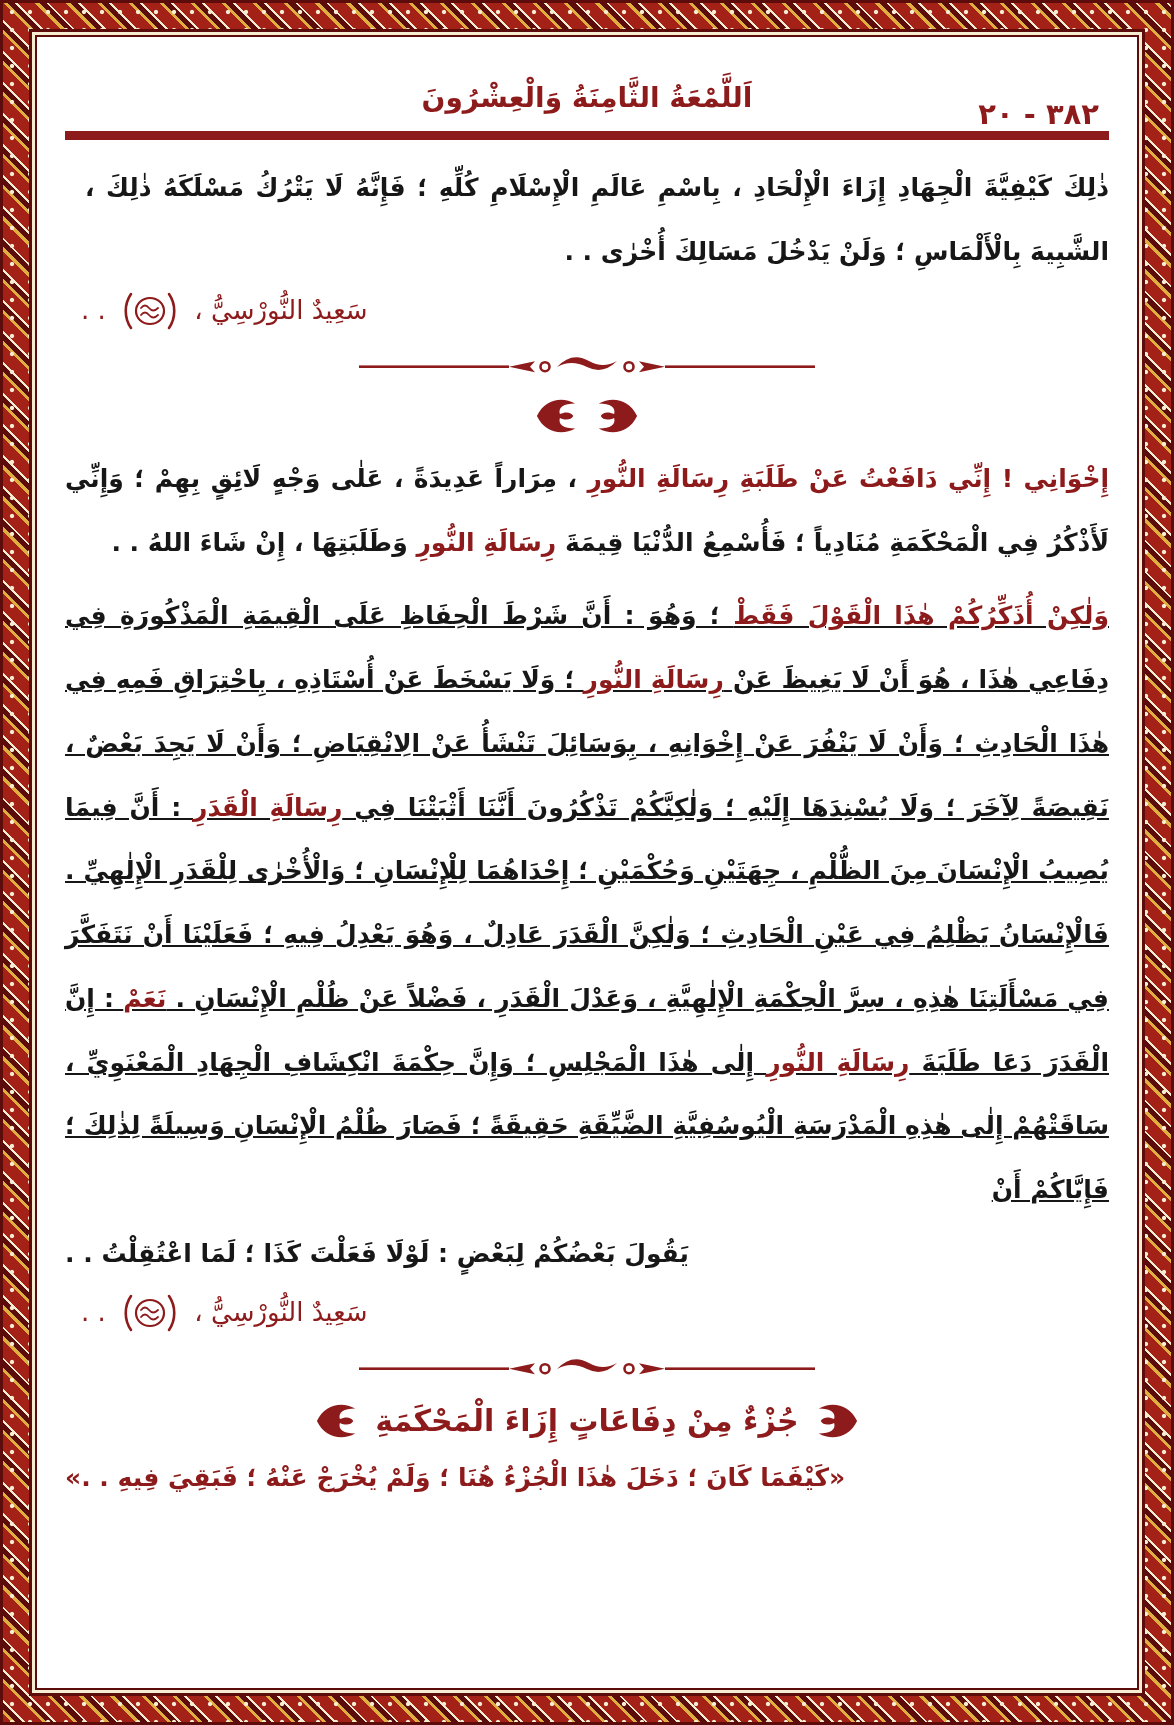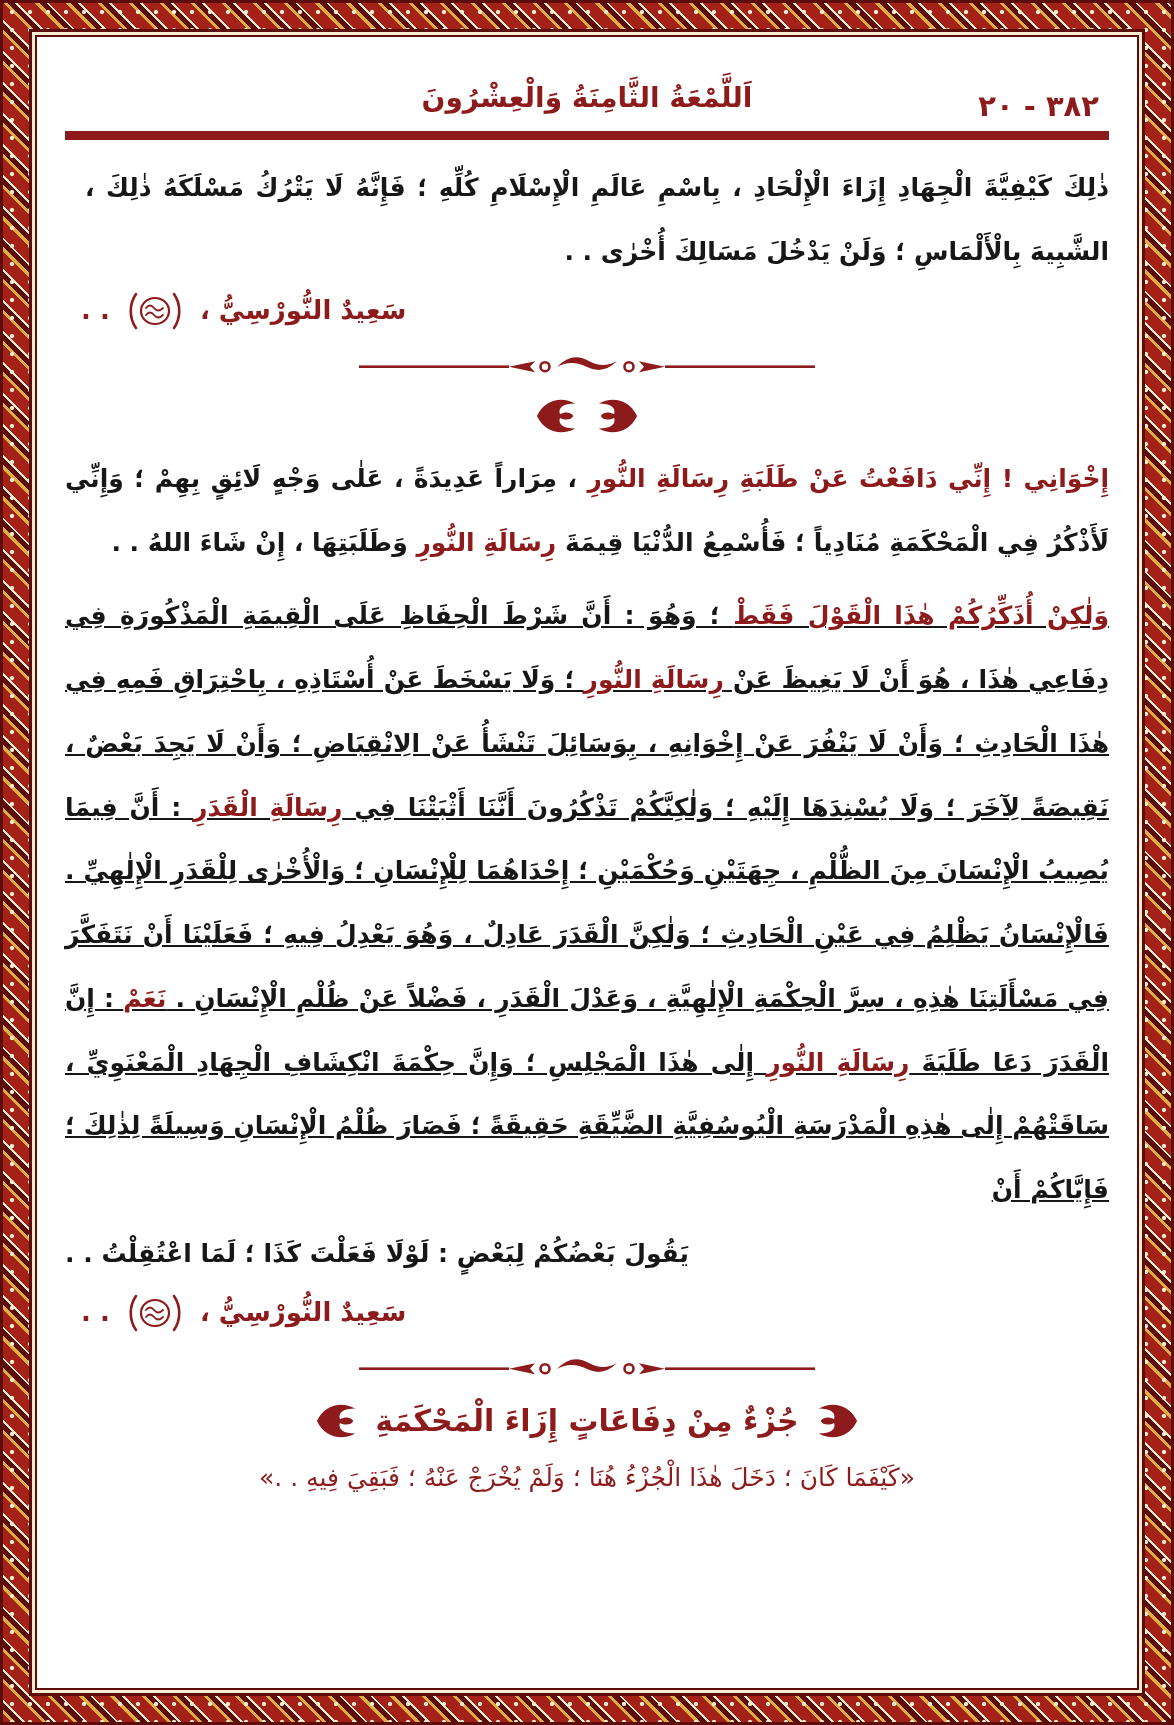--- a/index.html
+++ b/index.html
@@ -33,37 +33,37 @@
     padding:34px 28px 0;
     overflow:hidden;
     direction:rtl;
   }
   .header{position:relative;height:54px;}
   .title{
     text-align:center;color:var(--accent);
     font-size:28px;font-weight:bold;line-height:54px;
   }
   .page-num{
-    position:absolute;right:10px;top:8px;
+    position:absolute;right:10px;top:16px;
     color:var(--accent);font-size:29px;font-weight:bold;line-height:54px;
   }
   .double-rule{
     margin-top:6px;height:5px;
     border-top:6px solid var(--accent);
     border-bottom:3px solid var(--accent);
   }
   .para{
     font-size:25px;font-weight:bold;color:var(--ink);
     line-height:2.55;text-align:justify;
   }
   .para1{margin-top:16px;margin-left:20px;}
   .red{color:var(--accent);}
   .ink{color:var(--ink);}
   .signature{
-    font-size:26px;font-weight:bold;color:var(--accent);
+    font-size:26px;font-weight:normal;color:var(--accent);
     text-align:left;padding-left:16px;margin-top:2px;
     line-height:1.9;
   }
   .seal{vertical-align:middle;margin:0 8px;}
   .divider{margin-top:18px;text-align:center;line-height:0;}
   .section-heading{
     margin-top:14px;
     display:flex;justify-content:center;align-items:center;gap:16px;
   }
   .section-heading .heading-text{
@@ -71,22 +71,22 @@
   }
   .bracket{flex:0 0 auto;}
   .bracket.flip{transform:scaleX(-1);}
   .para2{margin-top:8px;}
   .para3{margin-top:10px;text-decoration:underline;}
   .center-line{
     margin-top:0;text-align:left;
     font-size:25px;font-weight:bold;color:var(--ink);line-height:2.55;
   }
   .quote{
-    margin-top:4px;text-align:center;
-    color:var(--accent);font-size:25px;font-weight:normal;line-height:2.2;
+    margin-top:4px;text-align:left;
+    color:var(--accent);font-size:25px;font-weight:bold;line-height:2.2;
   }
   .last-para{margin-top:6px;text-align:justify;text-align-last:justify;}
 </style>
 </head>
 <body>
 
 <div class="frame">
   <div class="page">
 
     <div class="header">

